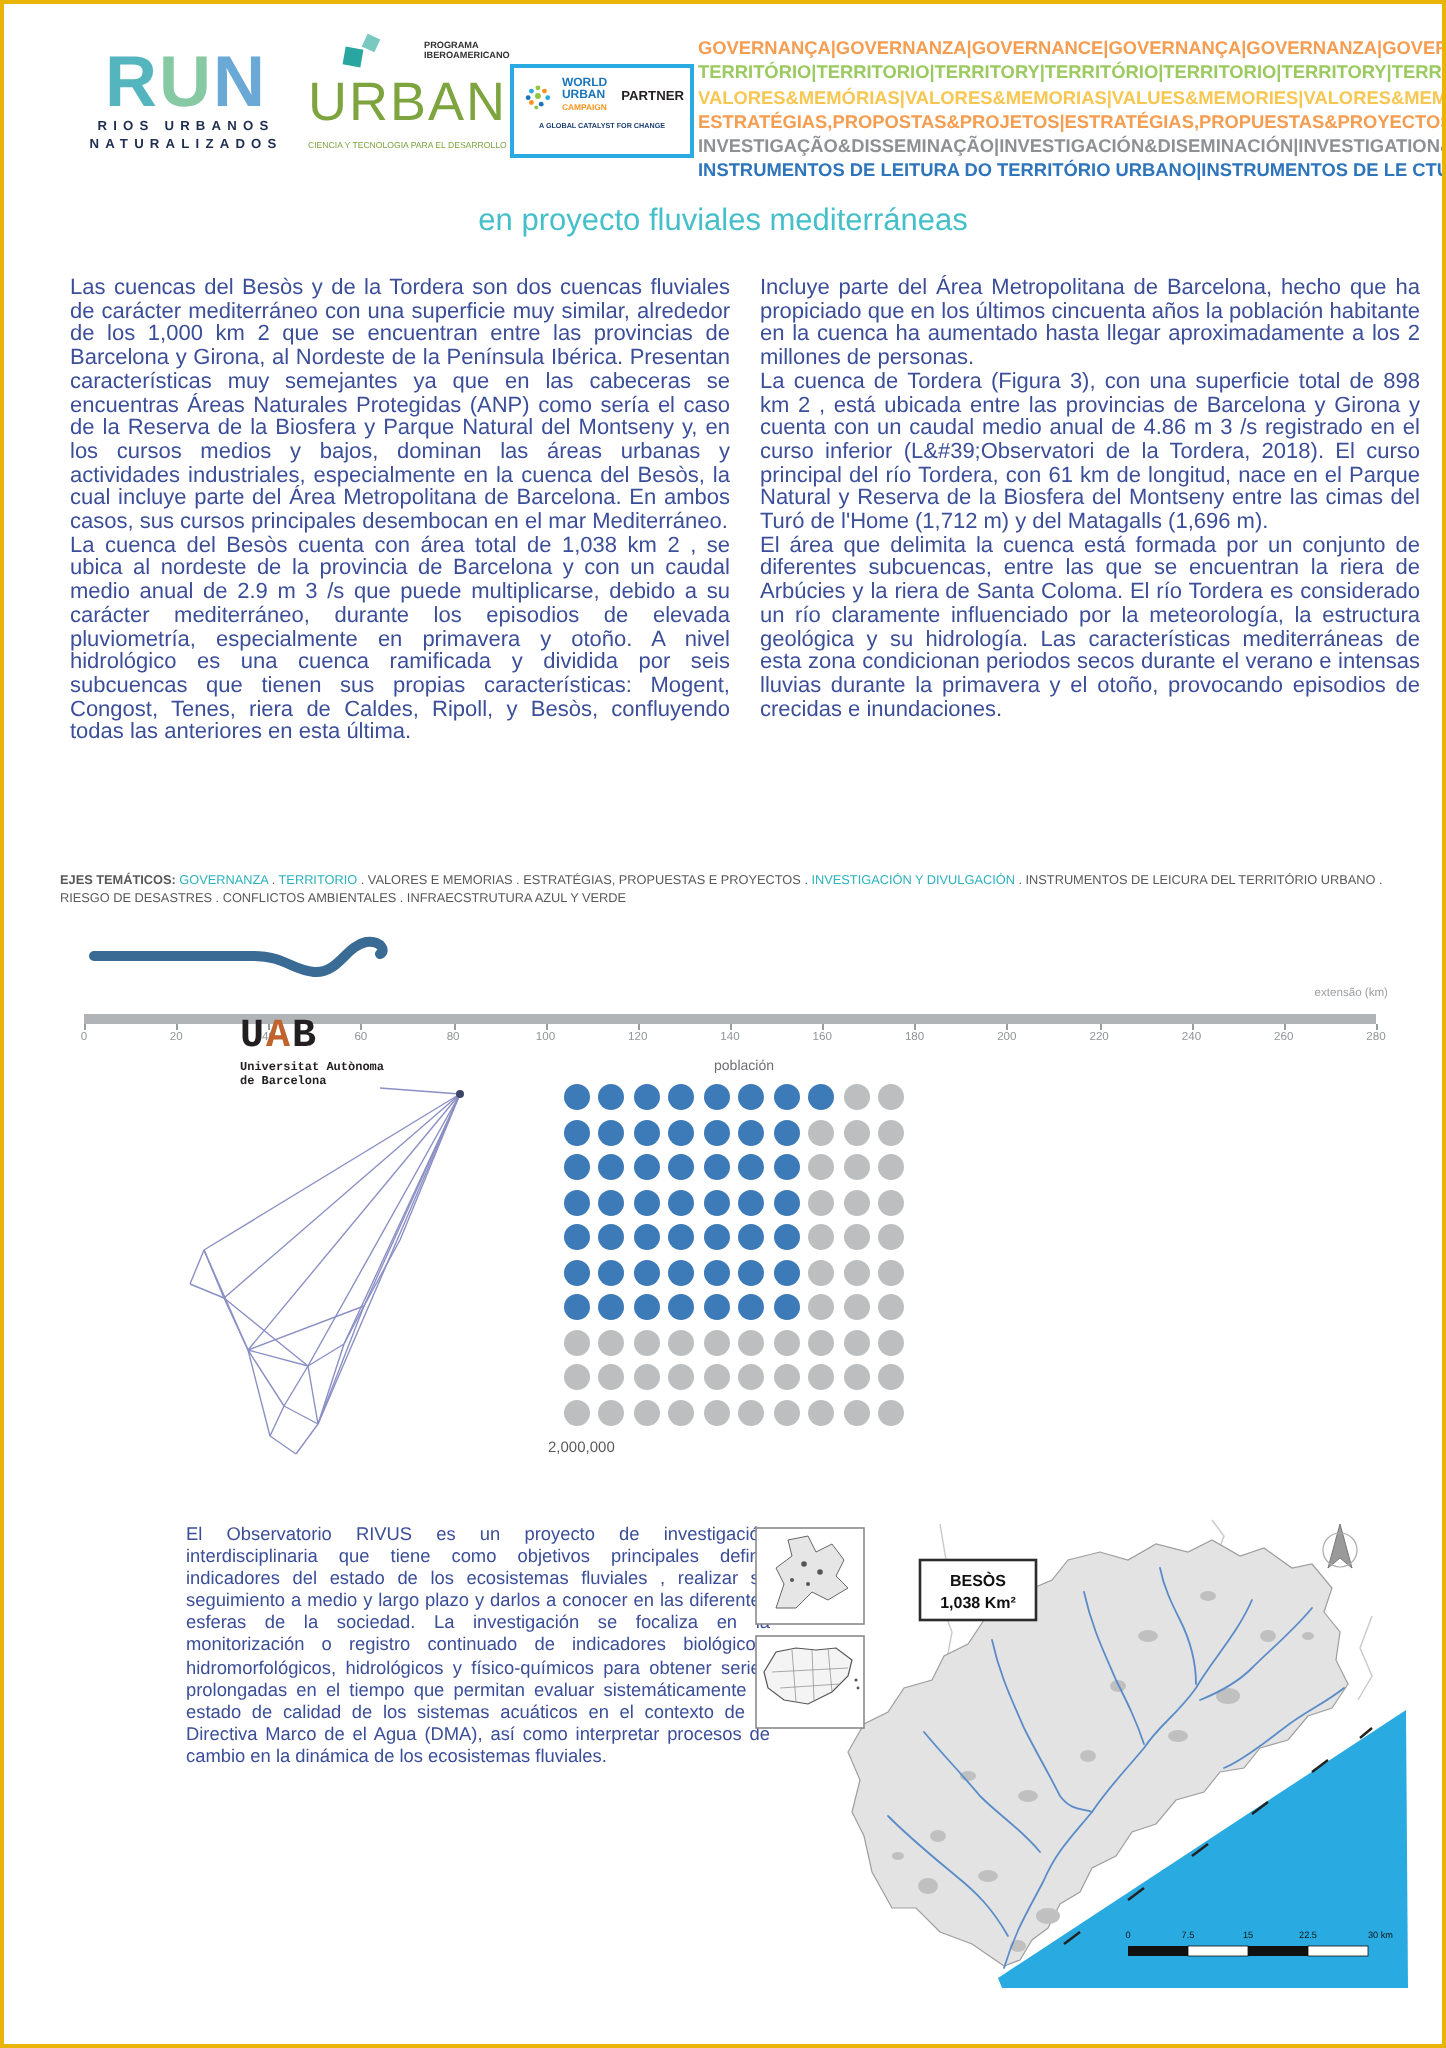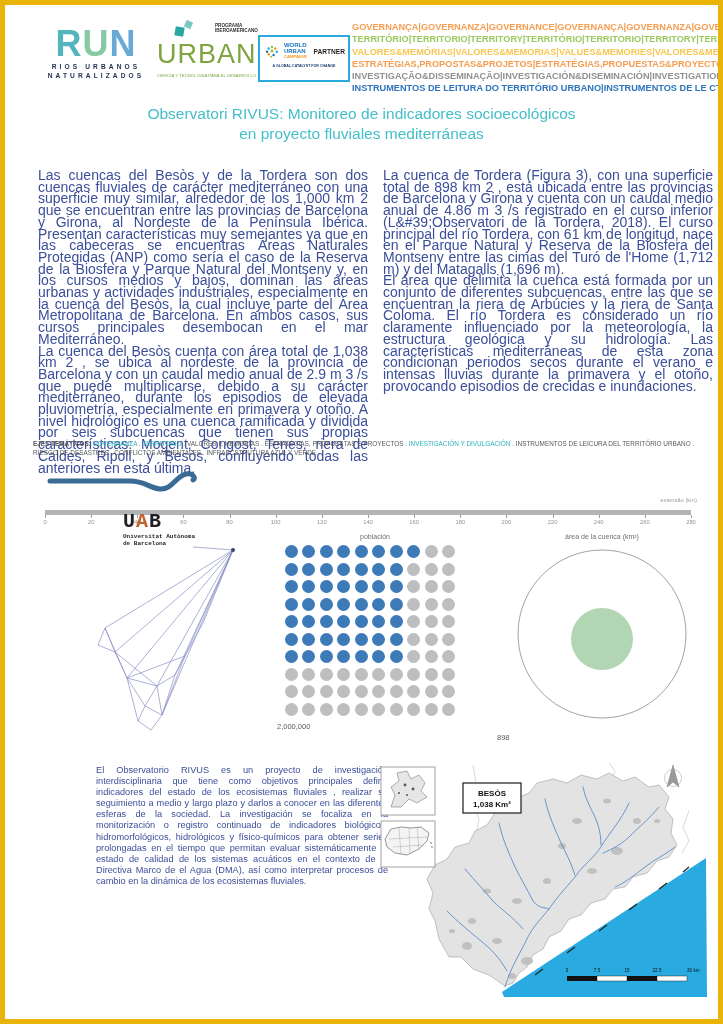--- a/index.html
+++ b/index.html
@@ -1,16 +1,16 @@
 <!DOCTYPE html>
 <html><head>
 <meta charset="utf-8">
 <style>
   html,body{margin:0;padding:0;background:#fff;}
-  .page{position:relative;width:723px;height:1024px;background:#fff;border:5px solid #eab308;
+  .page{position:relative;width:723px;height:1024px;background:#fff;border:2px solid #eab308;
         overflow:hidden;font-family:"Liberation Sans",sans-serif;box-sizing:border-box;}
 
   
   .run-logo{position:absolute;left:36px;top:22px;width:110px;}
   .run-letters{font-size:36px;font-weight:700;letter-spacing:1px;line-height:34px;text-align:center;}
   .run-letters .l1{color:#43aeb7;opacity:.9;}
   .run-letters .l2{color:#79c49a;opacity:.9;}
   .run-letters .l3{color:#5a9fd2;opacity:.9;}
   .run-sub{margin-top:2px;font-size:6.6px;font-weight:700;color:#1e2d50;letter-spacing:3.1px;text-align:center;line-height:8.5px;white-space:nowrap;}
 
@@ -31,21 +31,21 @@
 
   
   .keywords{position:absolute;left:347px;top:16px;width:376px;height:76px;overflow:hidden;}
   .kw-line{font-size:9.2px;font-weight:700;line-height:12.3px;white-space:nowrap;}
 
   
   .title{position:absolute;left:0;top:99px;width:100%;text-align:center;color:#45bfc9;
          font-size:15.5px;line-height:19.5px;font-weight:400;}
 
   
-  .col{position:absolute;top:165px;width:330px;font-size:14px;line-height:11.7px;
+  .col{position:absolute;top:137px;width:330px;font-size:11px;line-height:11.7px;
        text-align:justify;color:#3b4e99;}
   .col p{margin:0;}
   .col-left{left:33px;}
   .col-right{left:378px;}
 
   
   .ejes{position:absolute;left:28px;top:434px;width:668px;font-size:6.4px;line-height:9.3px;color:#58595b;}
   .ejes-label{color:#58595b;font-weight:700;}
 
   
@@ -129,29 +129,29 @@
   <div class="keywords">
       <div class="kw-line" style="color:#f59d51">GOVERNANÇA|GOVERNANZA|GOVERNANCE|GOVERNANÇA|GOVERNANZA|GOVERNANCE|GOVERNANÇA</div>
       <div class="kw-line" style="color:#9aca60">TERRITÓRIO|TERRITORIO|TERRITORY|TERRITÓRIO|TERRITORIO|TERRITORY|TERRITÓRIO|TERRITORIO</div>
       <div class="kw-line" style="color:#f7c752">VALORES&amp;MEMÓRIAS|VALORES&amp;MEMORIAS|VALUES&amp;MEMORIES|VALORES&amp;MEMÓRIAS|VALORES&amp;MEMORIAS</div>
       <div class="kw-line" style="color:#f59d51">ESTRATÉGIAS,PROPOSTAS&amp;PROJETOS|ESTRATÉGIAS,PROPUESTAS&amp;PROYECTOS|STRATEGIES,PROPOSALS&amp;PROJECTS</div>
       <div class="kw-line" style="color:#8e9093">INVESTIGAÇÃO&amp;DISSEMINAÇÃO|INVESTIGACIÓN&amp;DISEMINACIÓN|INVESTIGATION&amp;DISSEMINATION|INVESTIGAÇÃO</div>
       <div class="kw-line" style="color:#2e75bb;font-weight:700">INSTRUMENTOS DE LEITURA DO TERRITÓRIO URBANO|INSTRUMENTOS DE LE CTURA DEL TERRITORIO URBANO</div>
     </div>
 
   <div class="title">
-    <div>Observatori RIVUS: Monitoreo de indicadores socioecológicos</div>
     <div>en proyecto fluviales mediterráneas</div>
   </div>
 
   <div class="col col-left">
     <p>Las cuencas del Besòs y de la Tordera son dos cuencas fluviales de carácter mediterráneo con una superficie muy similar, alrededor de los 1,000 km 2 que se encuentran entre las provincias de Barcelona y Girona, al Nordeste de la Península Ibérica. Presentan características muy semejantes ya que en las cabeceras se encuentras Áreas Naturales Protegidas (ANP) como sería el caso de la Reserva de la Biosfera y Parque Natural del Montseny y, en los cursos medios y bajos, dominan las áreas urbanas y actividades industriales, especialmente en la cuenca del Besòs, la cual incluye parte del Área Metropolitana de Barcelona. En ambos casos, sus cursos principales desembocan en el mar Mediterráneo.</p>
     <p>La cuenca del Besòs cuenta con área total de 1,038 km 2 , se ubica al nordeste de la provincia de Barcelona y con un caudal medio anual de 2.9 m 3 /s que puede multiplicarse, debido a su carácter mediterráneo, durante los episodios de elevada pluviometría, especialmente en primavera y otoño. A nivel hidrológico es una cuenca ramificada y dividida por seis subcuencas que tienen sus propias características: Mogent, Congost, Tenes, riera de Caldes, Ripoll, y Besòs, confluyendo todas las anteriores en esta última.</p>
   </div>
   <div class="col col-right">
+    <p>Incluye parte del Área Metropolitana de Barcelona, hecho que ha propiciado que en los últimos cincuenta años la población habitante en la cuenca ha aumentado hasta llegar aproximadamente a los 2 millones de personas.</p>
     <p>La cuenca de Tordera (Figura 3), con una superficie total de 898 km 2 , está ubicada entre las provincias de Barcelona y Girona y cuenta con un caudal medio anual de 4.86 m 3 /s registrado en el curso inferior (L&amp;#39;Observatori de la Tordera, 2018). El curso principal del río Tordera, con 61 km de longitud, nace en el Parque Natural y Reserva de la Biosfera del Montseny entre las cimas del Turó de l'Home (1,712 m) y del Matagalls (1,696 m).</p>
     <p>El área que delimita la cuenca está formada por un conjunto de diferentes subcuencas, entre las que se encuentran la riera de Arbúcies y la riera de Santa Coloma. El río Tordera es considerado un río claramente influenciado por la meteorología, la estructura geológica y su hidrología. Las características mediterráneas de esta zona condicionan periodos secos durante el verano e intensas lluvias durante la primavera y el otoño, provocando episodios de crecidas e inundaciones.</p>
   </div>
 
   <div class="ejes">
     <span class="ejes-label">EJES TEMÁTICOS:</span>
     <span><span style="color:#2cb1be"> GOVERNANZA</span><span>  .  </span><span style="color:#2cb1be"> TERRITORIO</span><span>  .  </span><span style="color:#58595b"> VALORES E MEMORIAS</span><span>  .  </span><span style="color:#58595b"> ESTRATÉGIAS, PROPUESTAS E PROYECTOS</span><span>  .  </span><span style="color:#2cb1be"> INVESTIGACIÓN Y DIVULGACIÓN</span><span>  .  </span><span style="color:#58595b"> INSTRUMENTOS DE LEICURA DEL TERRITÓRIO URBANO</span><span>  .  </span><span style="color:#58595b"> RIESGO DE DESASTRES</span><span>  .  </span><span style="color:#58595b"> CONFLICTOS AMBIENTALES</span><span>  .  </span><span style="color:#58595b"> INFRAECSTRUTURA AZUL Y VERDE</span></span>
   </div>
 
   <svg class="profile-svg" width="210" height="38" viewBox="0 0 210 38">
@@ -339,28 +339,20 @@
         <div class="dot"></div>
         <div class="dot"></div>
         <div class="dot"></div>
         <div class="dot"></div>
         <div class="dot"></div>
         <div class="dot"></div>
       </div>
     <div class="fig-value">2,000,000</div>
   </div>
 
-  <div class="areafig">
-    <div class="fig-title">área de la cuenca (km²)</div>
-    <svg width="210" height="178" viewBox="0 0 210 178">
-      <circle cx="105" cy="89" r="84" fill="none" stroke="#8a8c8e" stroke-width="0.8"></circle>
-      <circle cx="105" cy="94" r="31" fill="#b2d6b4"></circle>
-    </svg>
-    <div class="fig-value">898</div>
-  </div>
 
   <div class="obs-text">El Observatorio RIVUS es un proyecto de investigación interdisciplinaria que tiene como objetivos principales definir indicadores del estado de los ecosistemas fluviales , realizar su seguimiento a medio y largo plazo y darlos a conocer en las diferentes esferas de la sociedad. La investigación se focaliza en la monitorización o registro continuado de indicadores biológicos, hidromorfológicos, hidrológicos y físico-químicos para obtener series prolongadas en el tiempo que permitan evaluar sistemáticamente el estado de calidad de los sistemas acuáticos en el contexto de la Directiva Marco de el Agua (DMA), así como interpretar procesos de cambio en la dinámica de los ecosistemas fluviales.</div>
 
   <svg class="map-svg" width="330" height="256" viewBox="0 0 330 256">
 
     <polyline points="96,4 99,22 95,40 102,58 99,74" fill="none" stroke="#c9c9c9" stroke-width="0.7"></polyline>
     <polyline points="232,2 238,10 235,18 242,24" fill="none" stroke="#c9c9c9" stroke-width="0.7"></polyline>
     <polyline points="312,50 306,66 312,80 305,92" fill="none" stroke="#c9c9c9" stroke-width="0.7"></polyline>
 
     <polygon points="125,231 329,97 330,236 127,236" fill="#29abe2"></polygon>

